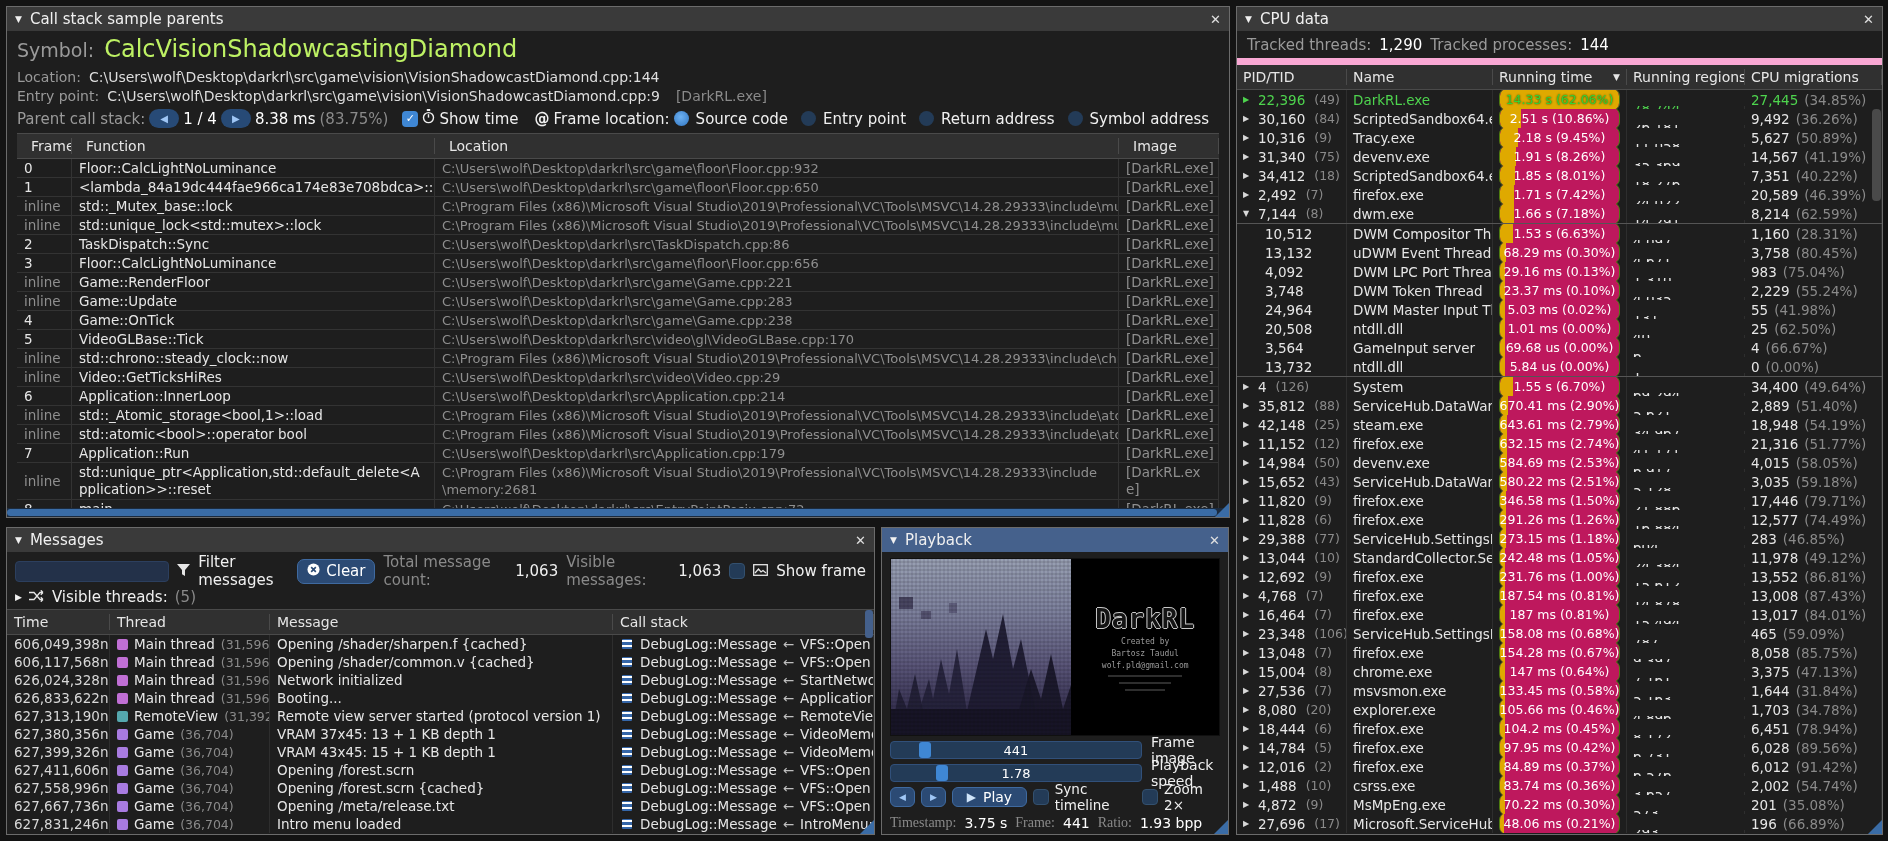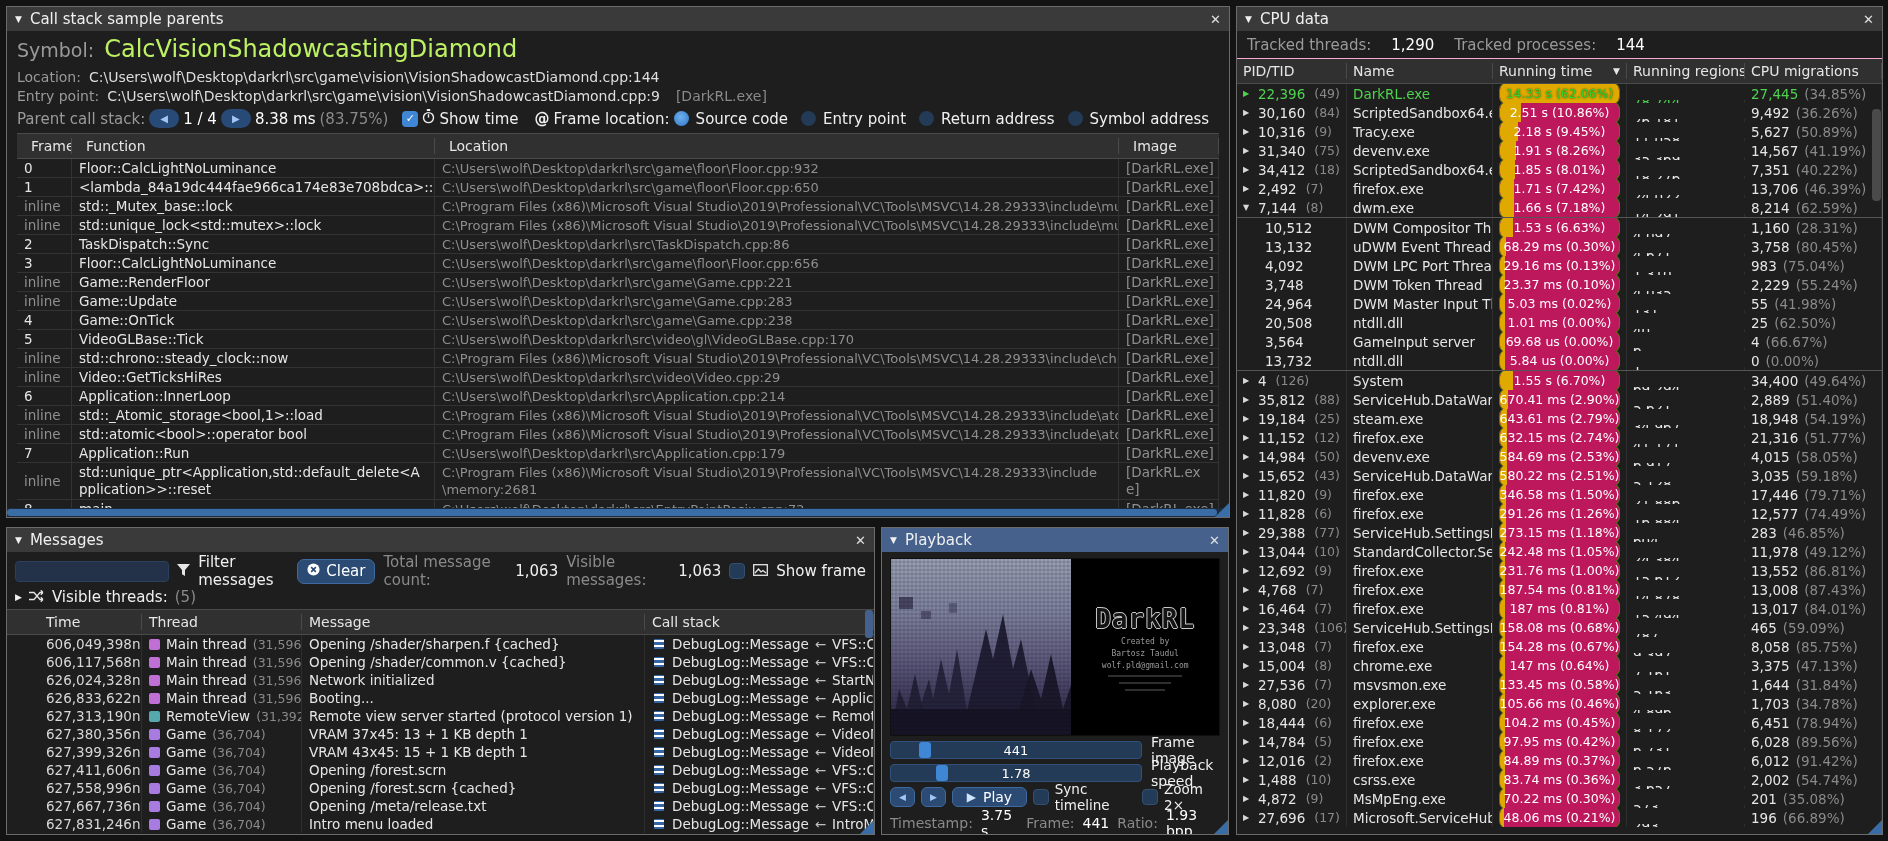--- a/index.html
+++ b/index.html
@@ -52,21 +52,21 @@
   .hthumb{position:absolute;left:0;top:1px;bottom:1px;width:99%;background:#3a6ca6;border-radius:4px;}
   
   #messages{left:6px;top:527px;width:869px;height:308px;}
   #messages .body{padding:5px 0 0;display:flex;flex-direction:column;flex:1;overflow:hidden;position:relative;}
   .filterrow{display:flex;align-items:center;gap:8px;height:28px;font-size:15px;padding:0 8px;}
   .finput{width:198px;height:21px;background:#233149;border-radius:4px;border:1px solid #2c3f5e;box-sizing:border-box;}
   .clearbtn{display:flex;align-items:center;gap:6px;background:#2b4a74;border:1px solid #3f6aa0;border-radius:7px;height:23px;padding:0 9px;color:#fff;cursor:pointer;}
   .threadsrow{display:flex;align-items:center;gap:7px;height:24px;font-size:15px;color:#f0f0f0;padding:0 8px;}
   .threadsrow .tri{font-size:9px;}
   .mtable{flex:1;overflow:hidden;border-top:1px solid #4a4a4a;}
-  .mhead,.mrow{display:grid;grid-template-columns:103px 160px 343px 1fr;padding-left:32px;}
+  .mhead,.mrow{display:grid;grid-template-columns:103px 160px 343px 1fr;}
   .mhead{background:#303030;height:24px;align-items:center;font-size:14px;border-bottom:1px solid #4a4a4a;}
   .mhead>div{padding:0 7px;border-right:1px solid #4a4a4a;}
   .mrow{height:18px;align-items:center;font-size:13.5px;}
   .mrow>div{padding:0 7px;border-right:1px solid #2e2e2e;overflow:hidden;white-space:nowrap;align-self:stretch;display:flex;align-items:center;gap:6px;}
   .mrow .time{color:#d8d8d8;}
   .tsq{width:11px;height:11px;border-radius:2px;flex:none;}
   .tname{color:#e6e6e6;}
   .tcnt{color:#8a8a8a;font-size:12.5px;}
   .msgtxt{color:#e6e6e6;}
   .csico{width:14px;height:14px;border-radius:3px;flex:none;background:#3566a8;background-image:repeating-linear-gradient(to bottom,transparent 0 3px,#ffffff 3px 5px);background-clip:content-box;padding:2px;box-sizing:border-box;}
@@ -88,26 +88,26 @@
   .shandle{position:absolute;top:0;bottom:0;width:12px;background:#3f87d4;border-radius:3px;}
   .sval{position:absolute;inset:0;display:flex;align-items:center;justify-content:center;font-size:13px;color:#fff;}
   .slabel{font-size:14px;color:#f0f0f0;}
   .btnrow{display:flex;align-items:center;gap:6px;height:20px;}
   .pbtn{height:20px;border-radius:6px;background:#2b4a74;border:1px solid #3f6aa0;box-sizing:border-box;display:flex;align-items:center;justify-content:center;color:#9fc6f5;cursor:pointer;}
   .pbtn.small{width:28px;font-size:9px;}
   .pbtn.play{width:84px;gap:7px;font-size:14px;color:#fff;}
   .pbtn.play .ptri{color:#cfe4fa;font-size:12px;}
   .cblabel{font-size:13.5px;color:#f0f0f0;}
   .inforow{display:flex;align-items:center;gap:8px;height:22px;font-size:14px;}
-  .ilab{color:#8a8a8a;}
+  .ilab{color:#8a8a8a;font-family:Liberation Serif, serif;}
   .ival{color:#ffffff;}
   
   #cpu{left:1236px;top:6px;width:647px;height:829px;}
   #cpu .body{display:flex;flex-direction:column;flex:1;overflow:hidden;position:relative;}
-  .trackedrow{height:27px;flex:none;display:flex;align-items:center;gap:20px;padding:0 10px;font-size:15px;color:#9a9a9a;border-bottom:1px solid #f9a8d4;}
+  .trackedrow{height:27px;flex:none;display:flex;align-items:center;gap:8px;padding:0 10px;font-size:15px;color:#9a9a9a;border-bottom:7px solid #f9a8d4;}
   .trackedrow b{color:#ffffff;font-weight:normal;}
   .cpuhead,.cpurow{display:grid;grid-template-columns:110px 146px 134px 118px 1fr;}
   .cpuhead{background:#303030;height:24px;flex:none;align-items:center;font-size:14px;border-bottom:1px solid #4a4a4a;}
   .cpuhead>div{padding:0 6px;border-right:1px solid #4a4a4a;display:flex;align-items:center;overflow:hidden;white-space:nowrap;}
   .cpuhead .sorttri{margin-left:auto;font-size:9px;color:#e6e6e6;}
   .cpubody{flex:1;overflow:hidden;}
   .cpurow{height:19px;align-items:center;font-size:13.5px;}
   .cpurow>div{padding:0 6px;border-right:1px solid #2e2e2e;overflow:hidden;white-space:nowrap;align-self:stretch;display:flex;align-items:center;}
   .cpurow .pidc{gap:5px;}
   .cpurow .exp{width:10px;font-size:8px;color:#d8d8d8;flex:none;}
@@ -718,21 +718,21 @@
           </div>
           <div class="nm">firefox.exe</div>
           <div class="barwrap">
             <div class="bar">
               <div class="bfill" style="width: 11.9%;"></div>
               <div class="btext">1.71 s (7.42%)</div>
             </div>
           </div>
           <div class="regs">24,022</div>
           <div>
-            <span class="mig">13,706</span>
+            <span class="mig">20,589</span>
             <span class="migp">(46.39%)</span>
           </div>
         </div>
         <div class="cpurow">
           <div class="pidc">
             <span class="exp">▼</span>
             <span class="pid">7,144</span>
             <span class="cnt">(8)</span>
           </div>
           <div class="nm">dwm.exe</div>
@@ -918,21 +918,21 @@
           </div>
           <div class="regs">5,621</div>
           <div>
             <span class="mig">2,889</span>
             <span class="migp">(51.40%)</span>
           </div>
         </div>
         <div class="cpurow">
           <div class="pidc">
             <span class="exp">▶</span>
-            <span class="pid">19,184</span>
+            <span class="pid">42,148</span>
             <span class="cnt">(25)</span>
           </div>
           <div class="nm">steam.exe</div>
           <div class="barwrap">
             <div class="bar">
               <div class="bfill" style="width: 6.3%;"></div>
               <div class="btext">643.61 ms (2.79%)</div>
             </div>
           </div>
           <div class="regs">34,967</div>

